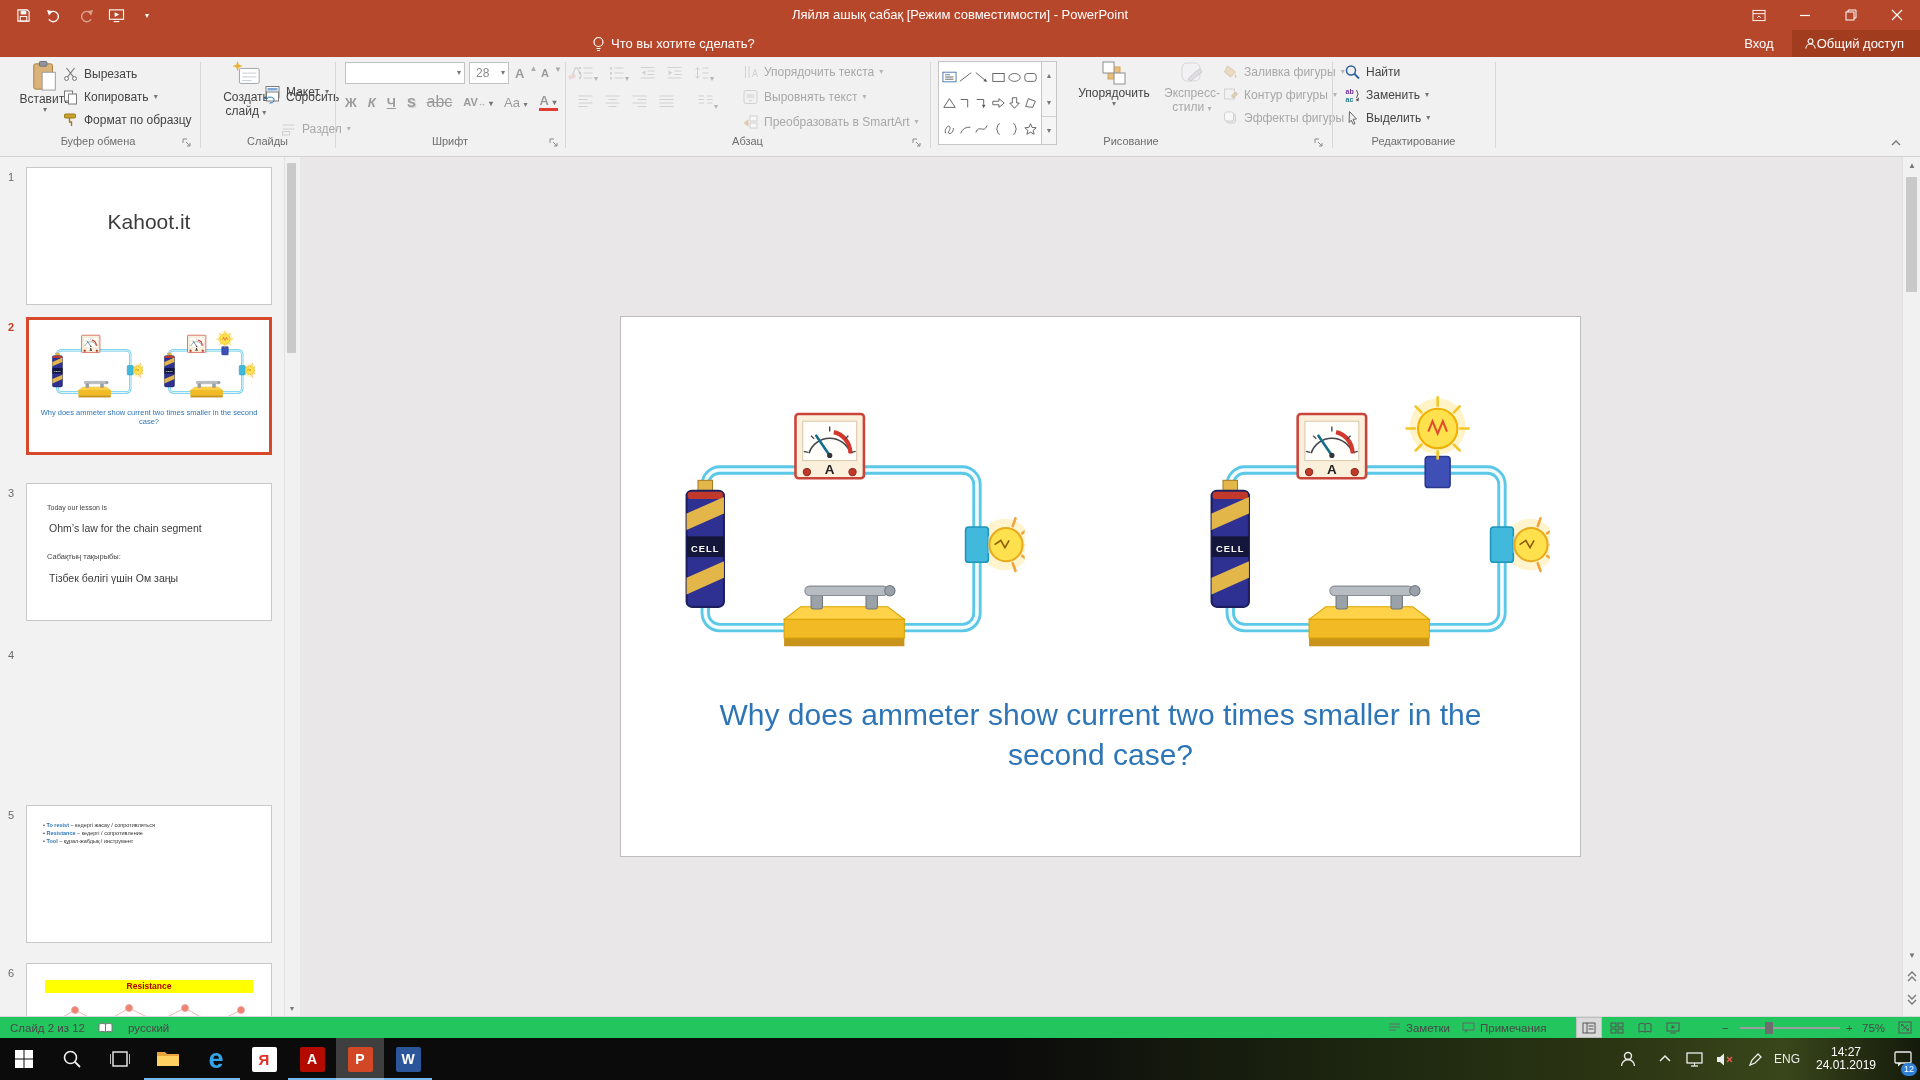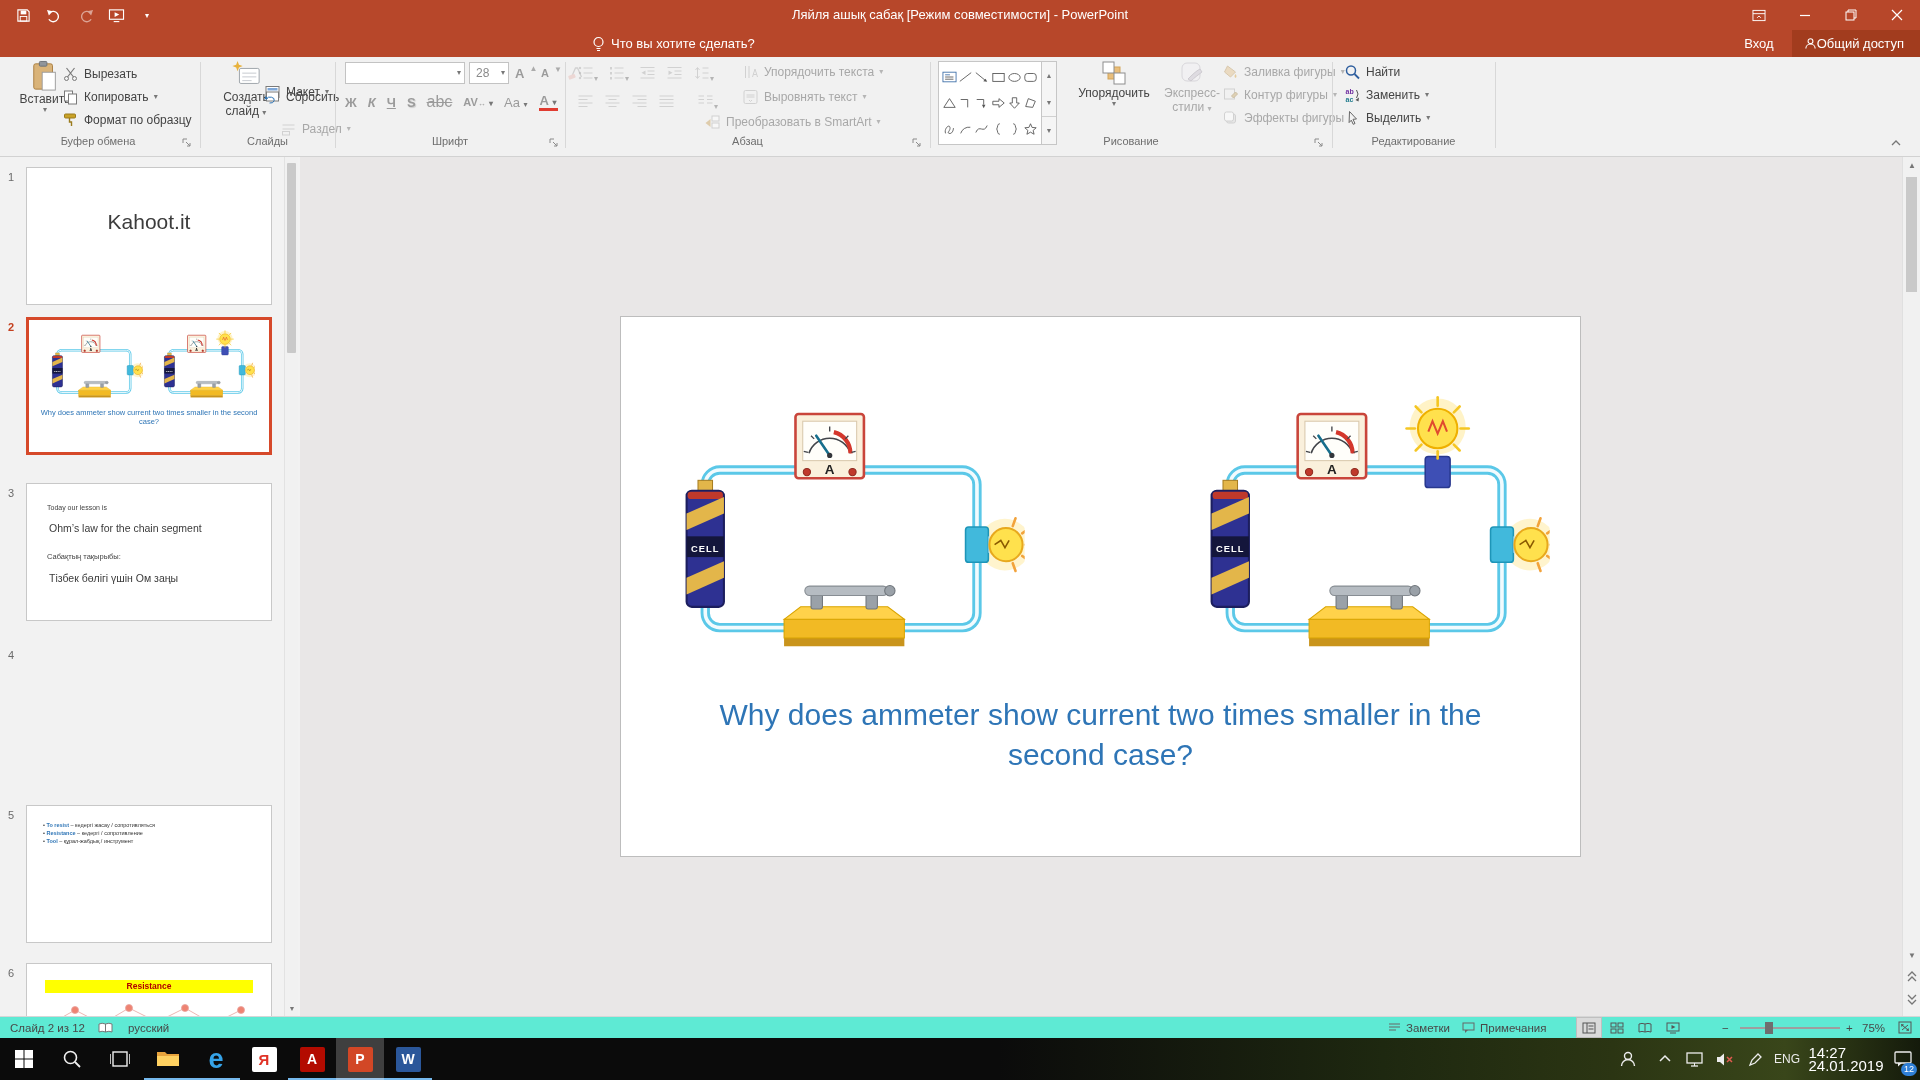--- a/index.html
+++ b/index.html
@@ -74,36 +74,36 @@
   .slide { position:absolute; left:320px; top:159px; width:961px; height:541px; background:#fff; border:1px solid #BDBDBD; }
   .circ-row { position:absolute; left:30px; right:30px; top:70px; display:flex; justify-content:space-between; }
   .question { position:absolute; left:60px; right:60px; top:378px; text-align:center; font-size:30px; line-height:40px; color:#2E75B6; }
 
   
   .vscroll { position:absolute; right:0; top:157px; width:18px; height:859px; background:#F1F1F1; border-left:1px solid #E0E0E0; }
   .vs-btn { position:absolute; left:0; width:18px; height:16px; display:flex; align-items:center; justify-content:center; font-size:8px; color:#777; }
   .vs-thumb { position:absolute; left:3px; top:20px; width:11px; height:115px; background:#C9C9C9; }
 
   
-  .statusbar { position:absolute; left:0; top:1016px; width:1920px; height:22px; background:#5eead4; border-top:1px solid #D6D6D6; font-size:11.5px; color:#484848; }
+  .statusbar { position:absolute; left:0; top:1016px; width:1920px; height:22px; background:#22c55e; border-top:1px solid #D6D6D6; font-size:11.5px; color:#484848; }
   .sb-item { position:absolute; top:0; height:21px; display:flex; align-items:center; gap:5px; }
   .zoom-track { width:100px; height:2px; background:#9E9E9E; position:relative; }
   .zoom-thumb { position:absolute; left:25px; top:-5px; width:8px; height:12px; background:#6E6E6E; }
   .viewbtn { width:26px; height:21px; display:flex; align-items:center; justify-content:center; }
   .viewbtn.active { background:#DADADA; border:1px solid #BFBFBF; }
 
   
   .taskbar { position:absolute; left:0; top:1038px; width:1920px; height:42px;
      background:linear-gradient(90deg,#0B0B0B 0%,#0B0B0B 52%,#1E2810 72%,#2B3513 84%,#39461A 93%,#141A0B 100%); }
   .tb-btn { position:absolute; top:0; width:48px; height:42px; display:flex; align-items:center; justify-content:center; }
   .tb-btn.open { box-shadow:inset 0 -2px 0 #76B9ED; }
   .tb-btn.active { background:#3F3F3F; box-shadow:inset 0 -2px 0 #9CC5E8; }
   .applogo { width:25px; height:25px; border-radius:2px; display:flex; align-items:center; justify-content:center; font-weight:bold; font-size:16px; color:#fff; }
   .tray { position:absolute; top:0; height:42px; display:flex; align-items:center; justify-content:center; color:#EDEDED; }
-  .clock { text-align:left; font-size:15px; line-height:13px; color:#fff; }
+  .clock { text-align:center; font-size:12px; line-height:13px; color:#fff; }
   .badge { position:absolute; right:3px; bottom:4px; min-width:15px; height:13px; border-radius:7px; background:#2F7FD6; color:#fff; font-size:9px; line-height:13px; text-align:center; padding:0 3px; }
 
   text { font-family:"Liberation Sans", sans-serif; }
   .txtA { font-size:13px; font-weight:bold; fill:#222; text-anchor:middle; }
   .txtCell { font-size:9px; font-weight:bold; fill:#fff; letter-spacing:1px; text-anchor:middle; }
 </style>
 </head>
 <body>
 
 <svg width="0" height="0" style="position:absolute">
@@ -499,21 +499,21 @@
     <div class="smallbtn disabled" style="left:742px; top:29px;">
       <svg class="rib-icon" viewBox="0 0 16 16">
           <rect x="1.5" y="1.5" width="13" height="13" rx="1.5" fill="none" stroke="#ABABAB"></rect>
           <line x1="4" y1="6" x2="12" y2="6" stroke="#ABABAB"></line>
           <line x1="4" y1="8" x2="12" y2="8" stroke="#ABABAB"></line>
           <polyline points="6.5,11 8,12.5 9.5,11" fill="none" stroke="#ABABAB"></polyline>
         </svg>
       <span>Выровнять текст</span>
         <span class="caret">▾</span>
     </div>
-    <div class="smallbtn disabled" style="left:704px; top:54px;align-items:center;">
+    <div class="smallbtn disabled" style="left:742px; top:54px;align-items:center;">
       <svg class="rib-icon" viewBox="0 0 16 16">
           <polygon points="1,9 6,5 6,13" fill="#C9A15A"></polygon>
           <rect x="7.5" y="2" width="7" height="5" fill="#fff" stroke="#ABABAB"></rect>
           <rect x="7.5" y="9" width="7" height="5" fill="#fff" stroke="#ABABAB"></rect>
         </svg>
       <span>Преобразовать в SmartArt</span>
         <span class="caret">▾</span>
     </div>
     <div class="grp-label" style="left:565px; width:365px;">Абзац</div>
     <div class="launcher" style="left:912px;">

